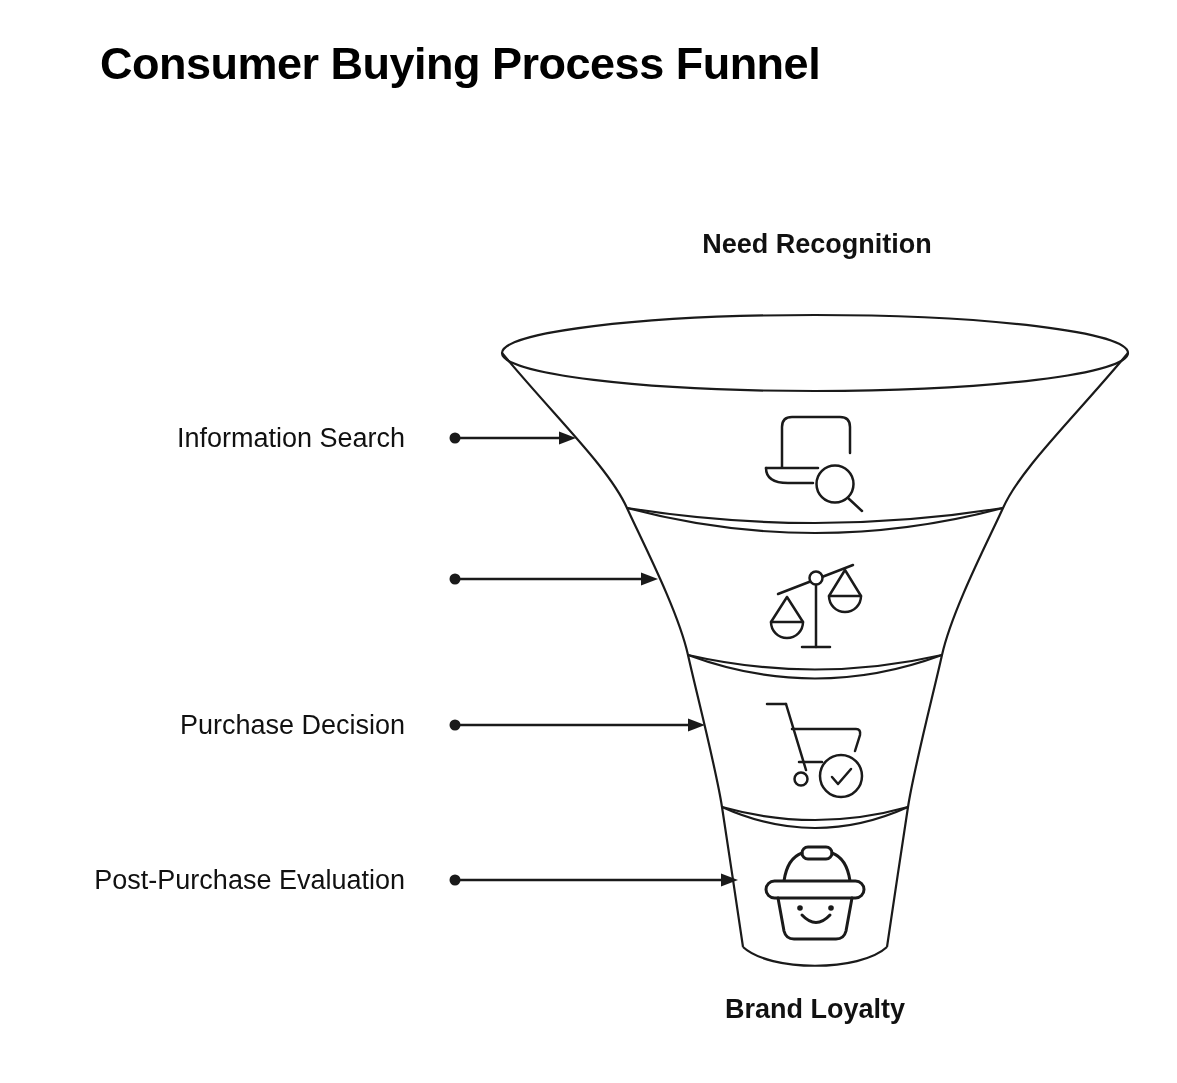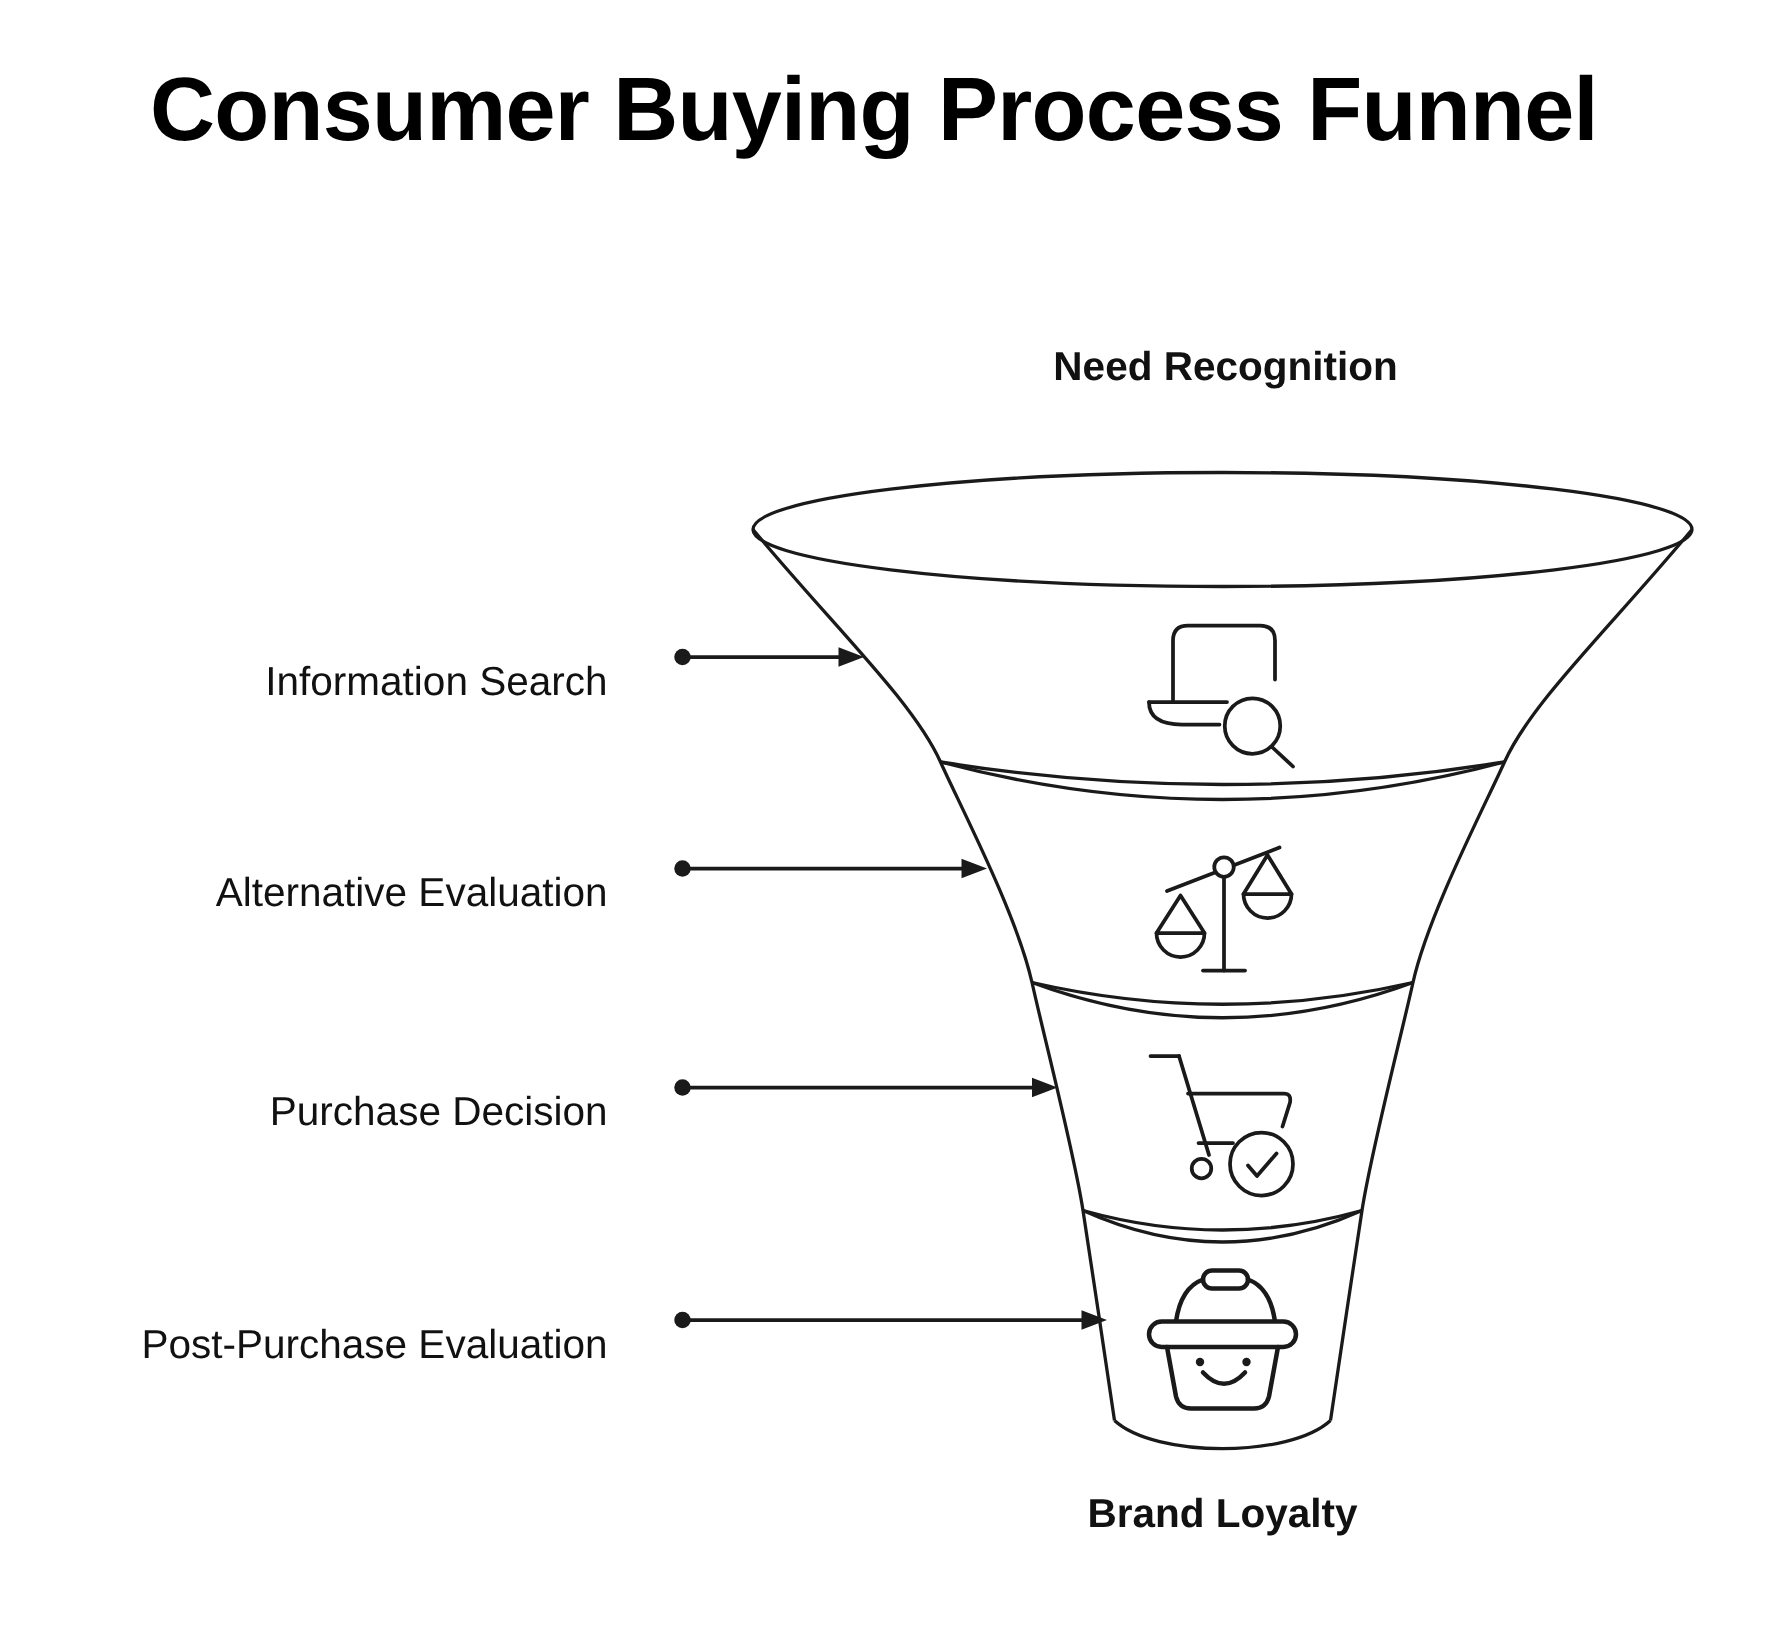--- a/index.html
+++ b/index.html
@@ -13,21 +13,21 @@
     width: 1177px;
     height: 1083px;
     background: #ffffff;
     overflow: hidden;
   }
   .page-title {
     position: absolute;
     left: 100px;
     top: 38px;
     margin: 0;
-    font-size: 60px;
+    font-size: 45px;
     font-weight: 700;
     color: #000000;
     letter-spacing: -0.5px;
     white-space: nowrap;
   }
   .funnel-cap-label {
     position: absolute;
     transform: translateX(-50%);
     font-size: 27px;
     font-weight: 700;
@@ -38,21 +38,20 @@
   .bottom-cap { left: 815px; top: 994px; }
   .stage-label {
     position: absolute;
     right: 772px; 
     font-size: 27px;
     font-weight: 400;
     color: #111111;
     white-space: nowrap;
     line-height: 34px;
     text-align: right;
-    margin-top: 16px;
   }
   .stage-0 { top: 421px; }
   .stage-1 { top: 562px; }
   .stage-2 { top: 708px; }
   .stage-3 { top: 863px; }
   svg.diagram {
     position: absolute;
     left: 0;
     top: 0;
   }
@@ -61,21 +60,20 @@
 </head>
 <body>
 
 <div class="canvas">
 
   <h1 class="page-title">Consumer Buying Process Funnel</h1>
 
   <div class="funnel-cap-label top-cap">Need Recognition</div>
 
   <div class="stage-label stage-0">Information Search</div>
-  <div class="stage-label stage-1">Alternative Evaluation</div>
   <div class="stage-label stage-3">Post-Purchase Evaluation</div>
   <div class="stage-label stage-2">Purchase Decision</div>
 
   <div class="funnel-cap-label bottom-cap">Brand Loyalty</div>
 
   <svg class="diagram" width="1177" height="1083" viewBox="0 0 1177 1083">
 
     <g class="ink-stroke" stroke-width="2.2">
       <ellipse cx="815" cy="353" rx="313" ry="38"></ellipse>
       <path d="M 502,353 C 557,419 609,468 627,508 C 641,539 678,610 688,655 C 696,691 716,768 722,807 C 727,840 739,919 743,947"></path>

